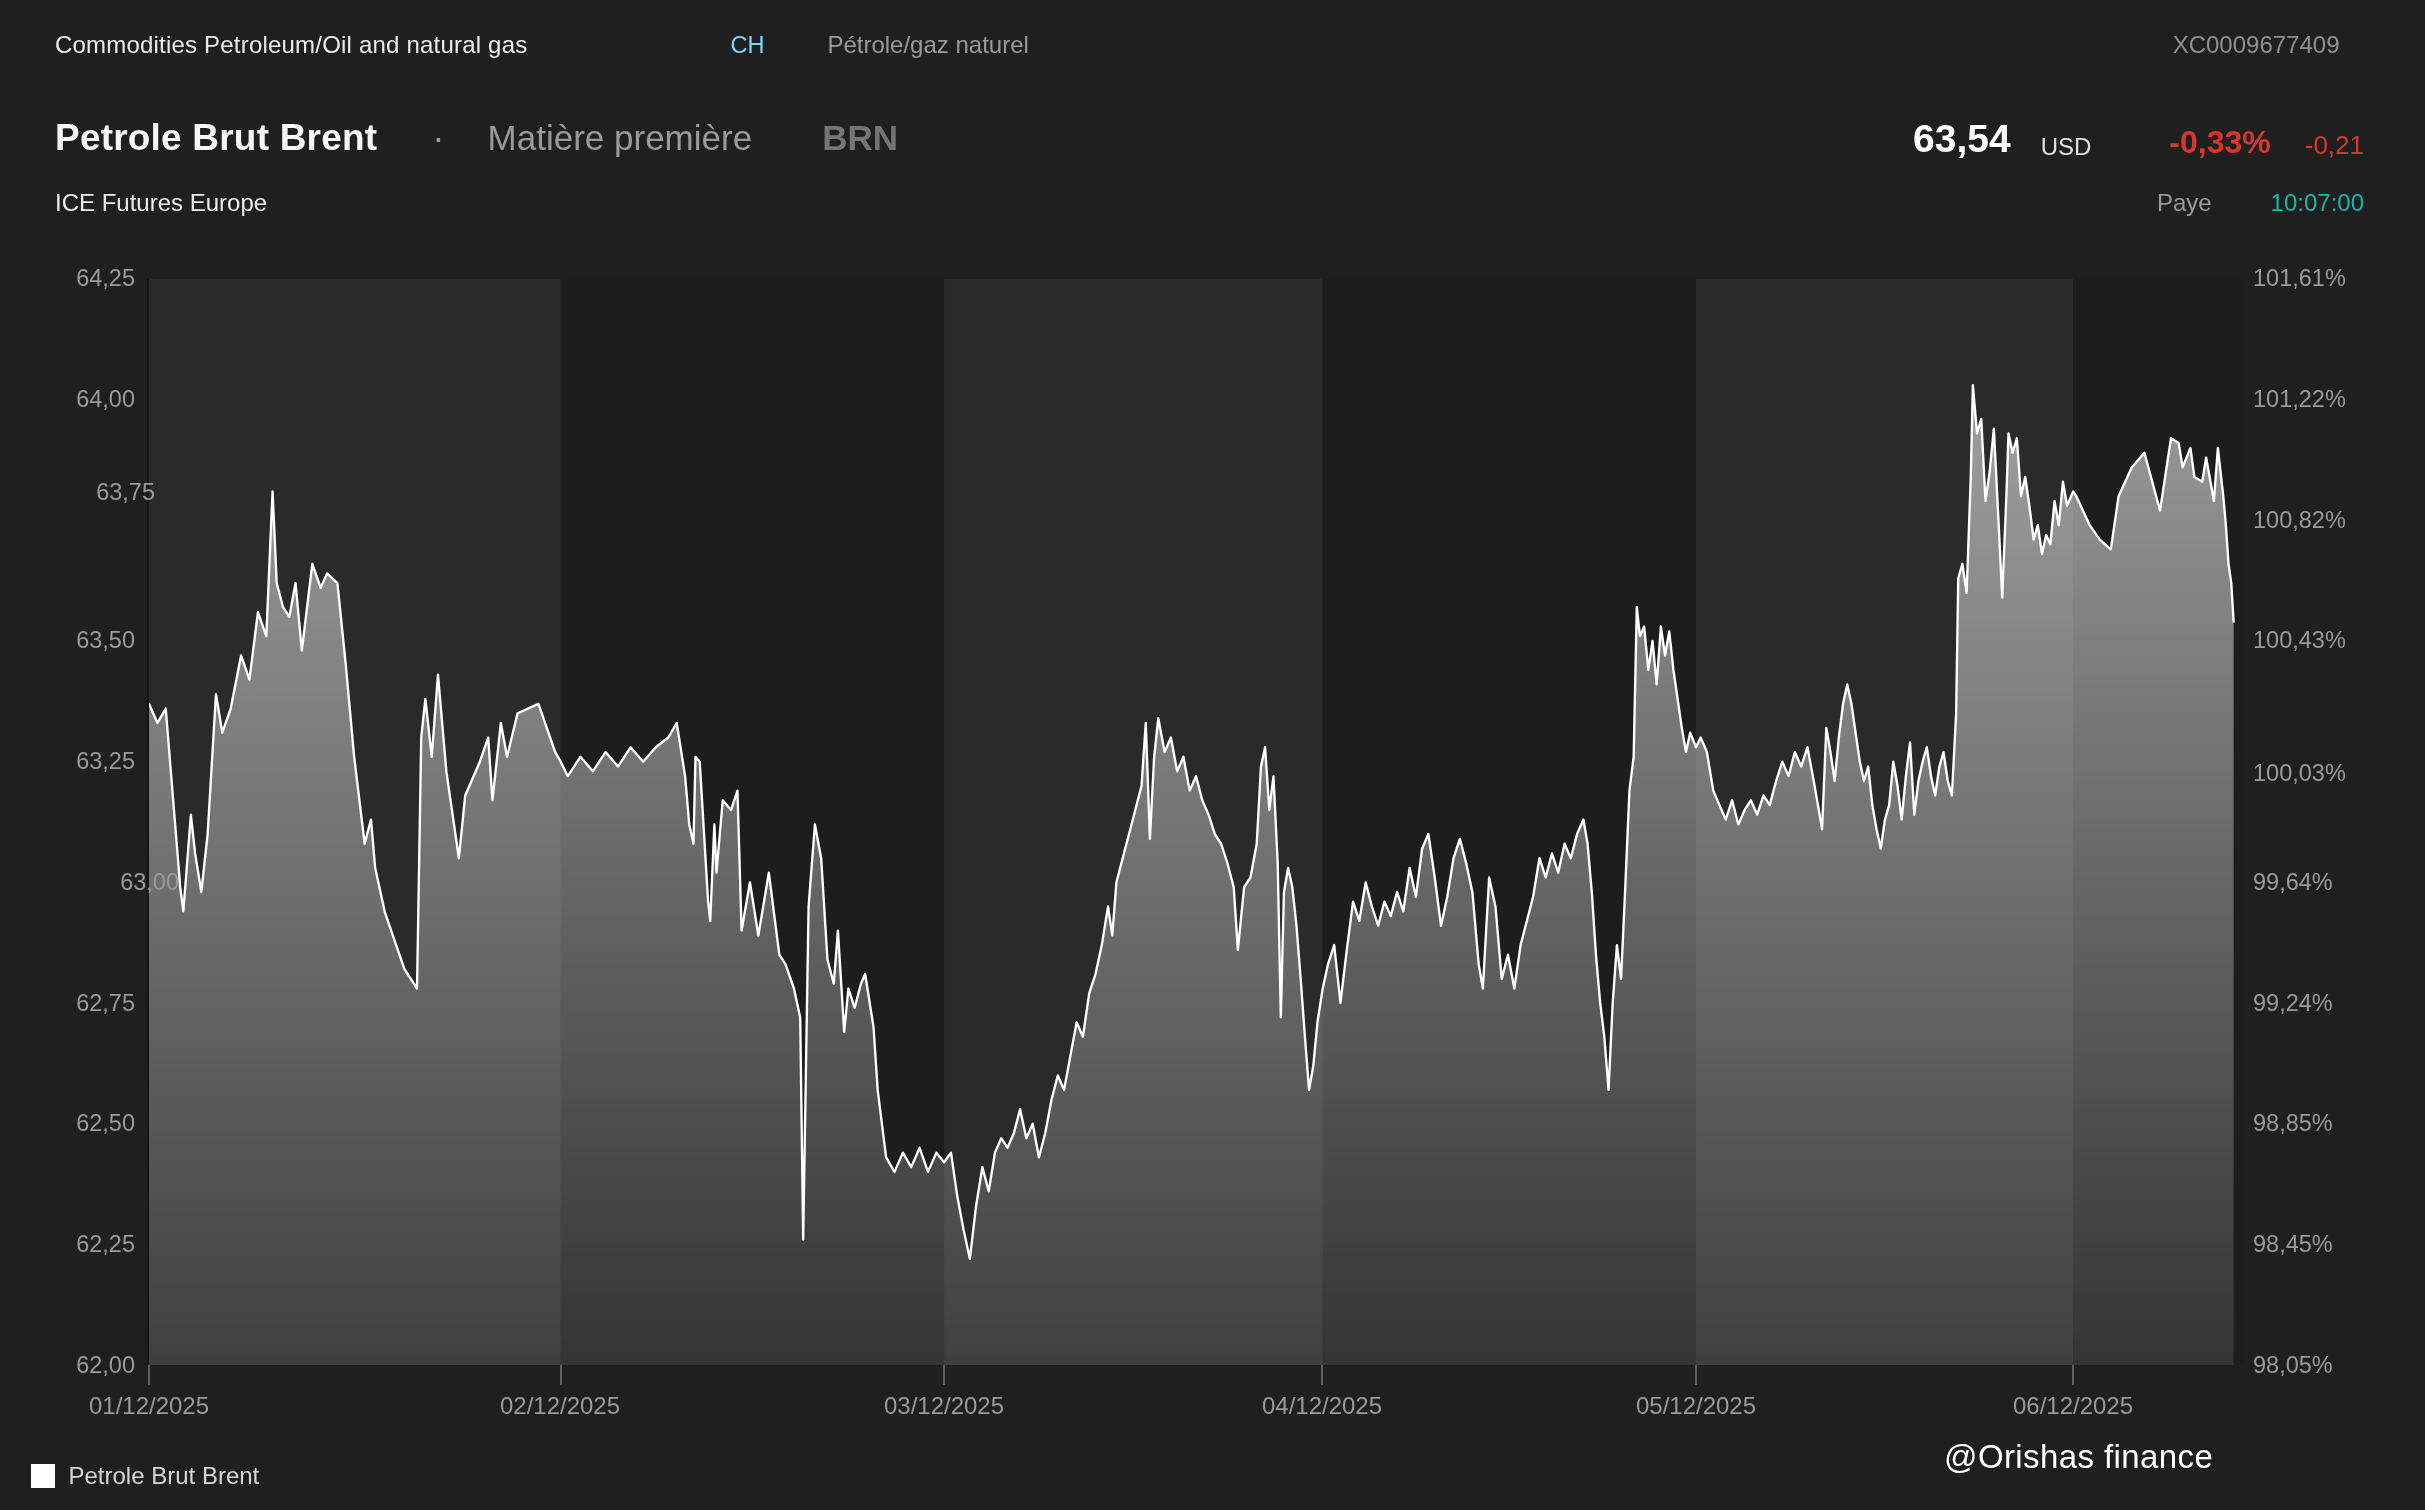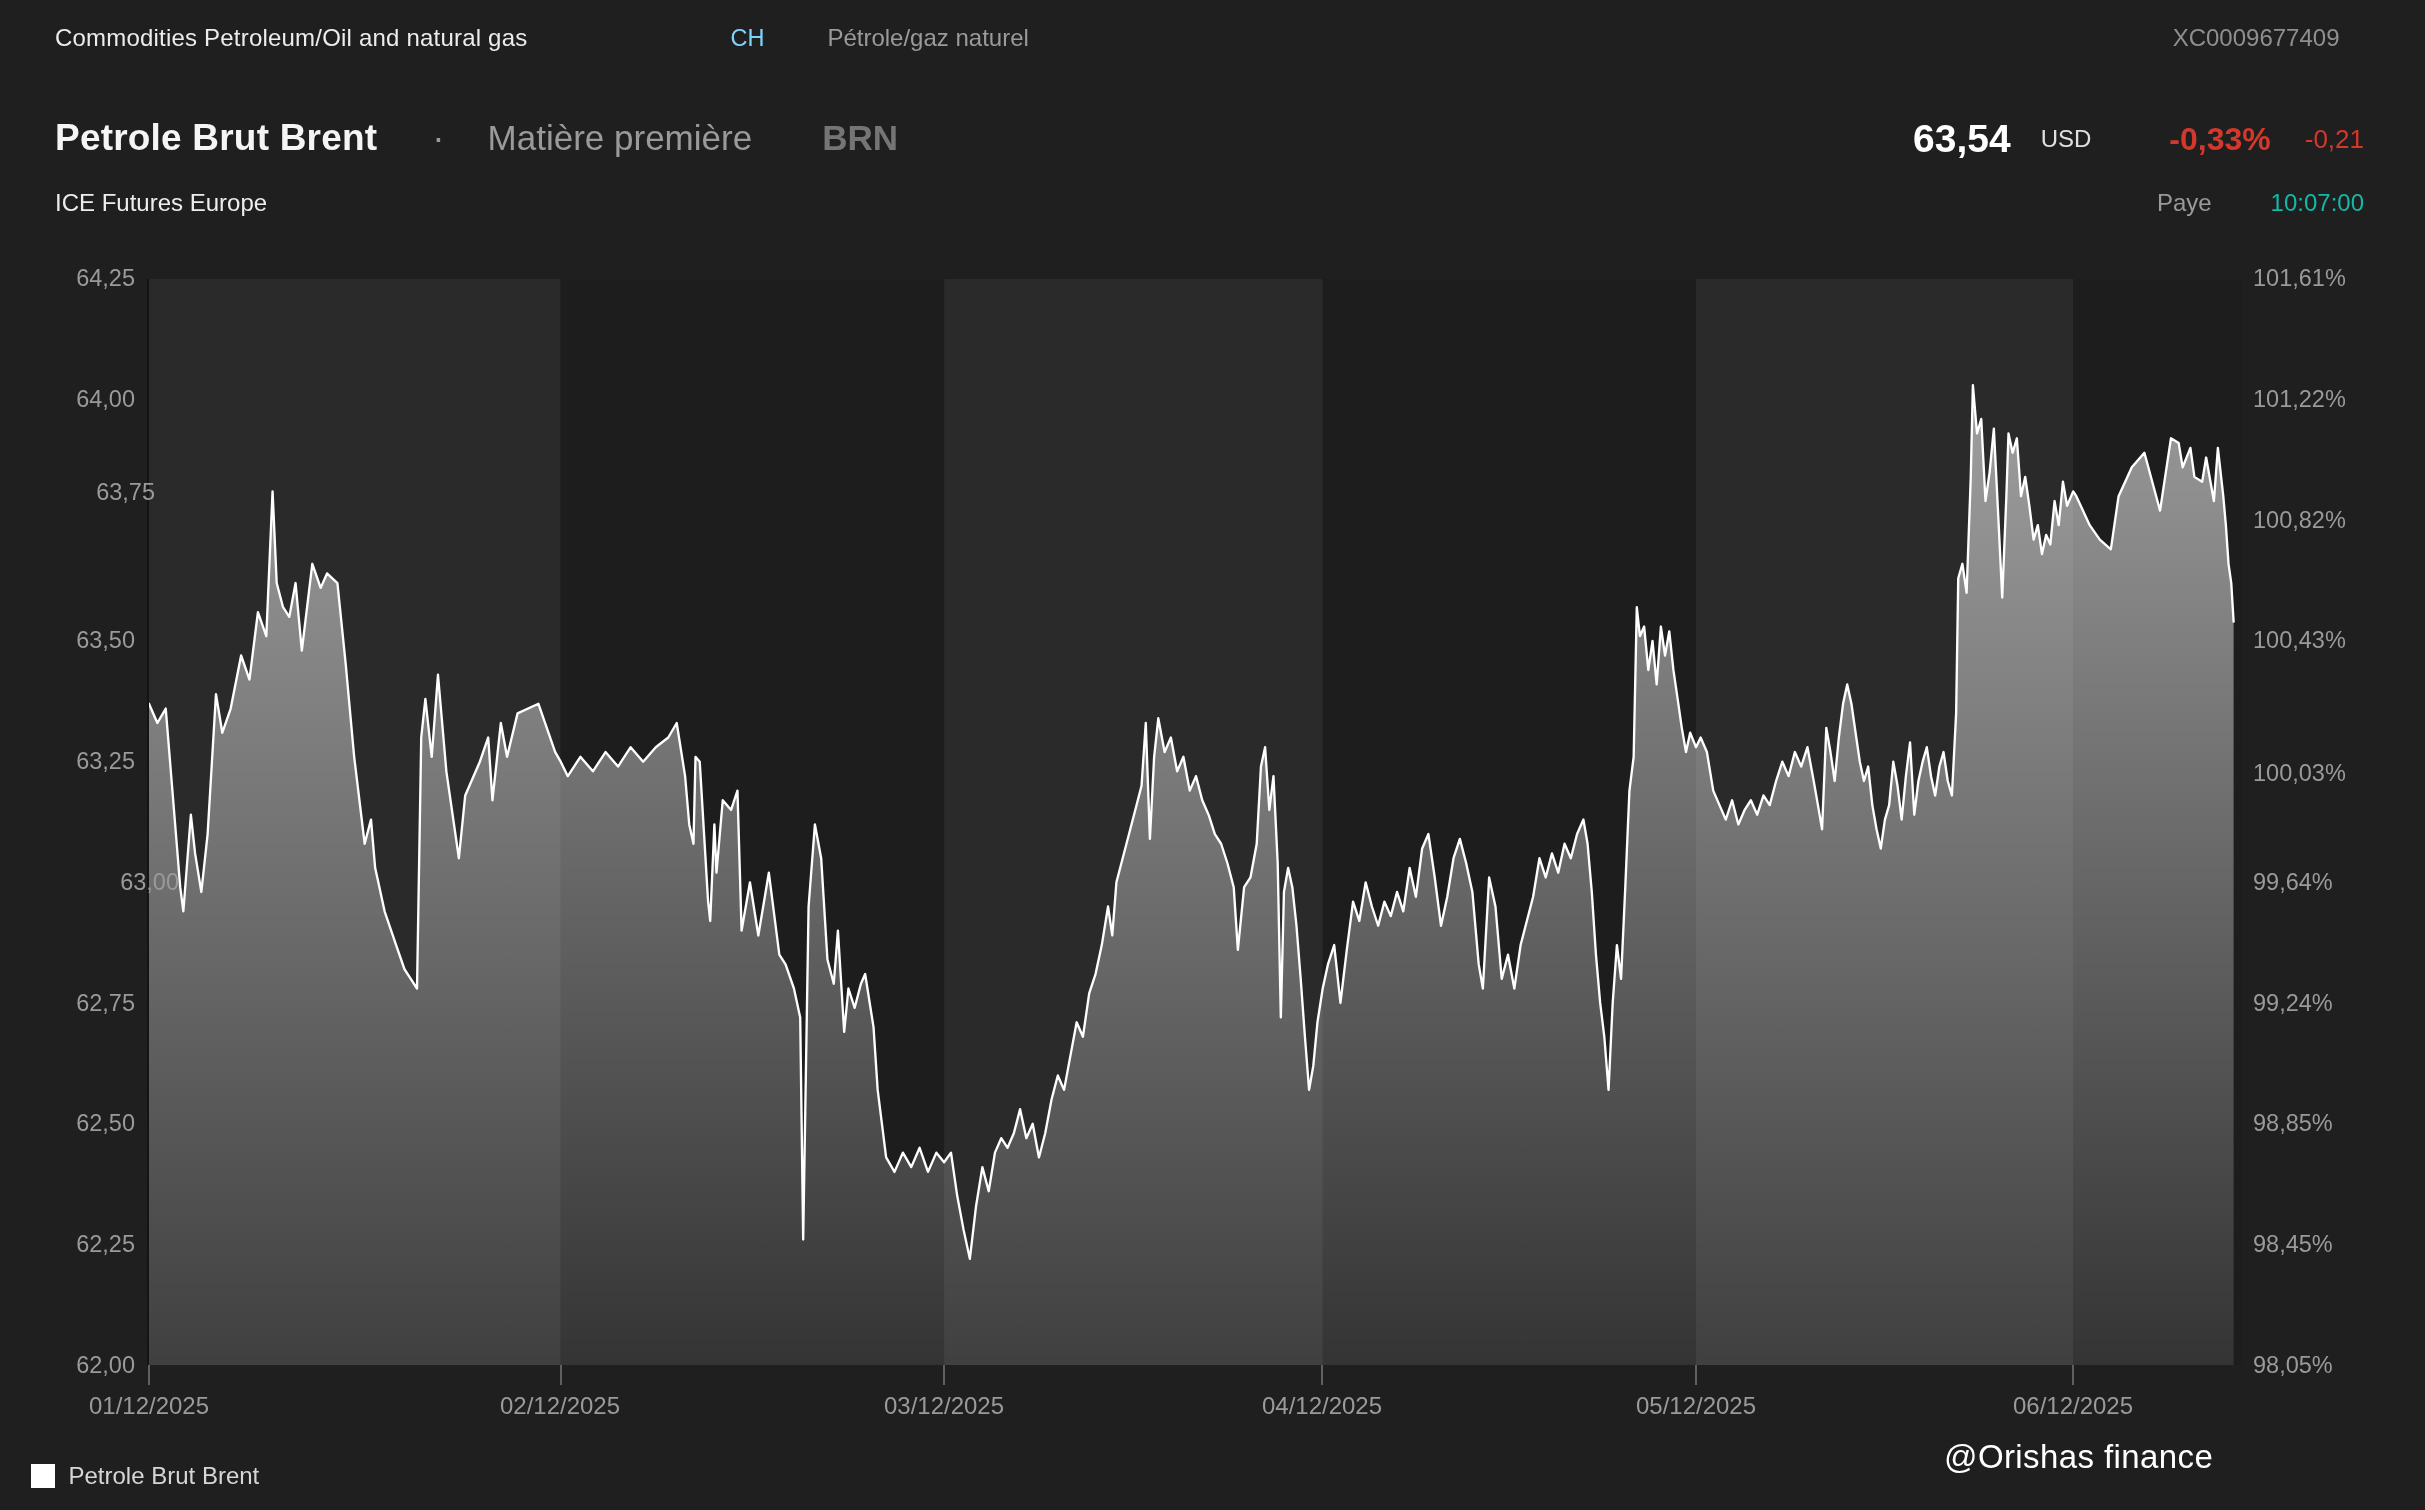--- a/index.html
+++ b/index.html
@@ -1,31 +1,31 @@
 <!DOCTYPE html>
 <html style="font-size:12.5px"><head>
 <meta charset="utf-8">
 <style>
   html,body{margin:0;padding:0;background:#151515;}
   #app{position:relative;width:2426px;height:1511px;background:#1f1f1f;overflow:hidden;
        font-family:"Liberation Sans","DejaVu Sans",sans-serif;-webkit-font-smoothing:antialiased;}
   
-  #row1{position:absolute;left:55px;top:24px;right:63px;display:flex;align-items:baseline;}
+  #row1{position:absolute;left:55px;top:31px;right:63px;display:flex;align-items:baseline;}
   .cat{font-size:24px;color:#ececec;letter-spacing:0.2px;}
   .ch{font-size:23.5px;color:#7dd3fc;margin-left:203px;}
   .catfr{font-size:24px;color:#9a9a9a;margin-left:63px;}
   .isin{font-size:24px;color:#8f8f8f;margin-left:auto;margin-right:23.5px;}
   
   #row2{position:absolute;left:55px;top:117px;display:flex;align-items:baseline;}
   .title{font-size:37px;font-weight:700;color:#f5f5f5;letter-spacing:0.2px;}
   .dot{font-size:37px;color:#9a9a9a;margin-left:55px;}
   .type{font-size:35px;color:#9a9a9a;margin-left:43px;}
   .ticker{font-size:35px;font-weight:700;color:#757575;margin-left:70px;}
   
-  #quote{position:absolute;top:117px;right:62px;display:flex;align-items:center;}
+  #quote{position:absolute;top:117px;right:62px;display:flex;align-items:flex-end;}
   .last{font-size:39px;font-weight:700;color:#ffffff;}
   .ccy{font-size:24px;color:#e0e0e0;margin-left:30px;}
   .pct{font-size:32px;font-weight:700;margin-left:78px;}
   .chg{font-size:26px;margin-left:34px;}
   
   #exchange{position:absolute;left:55px;top:189px;font-size:24px;color:#ededed;}
   #payrow{position:absolute;top:189px;right:62px;display:flex;align-items:baseline;}
   .paye{font-size:24px;color:#9a9a9a;margin-right:59px;}
   .time{font-size:24px;color:#14b8a6;}
   

